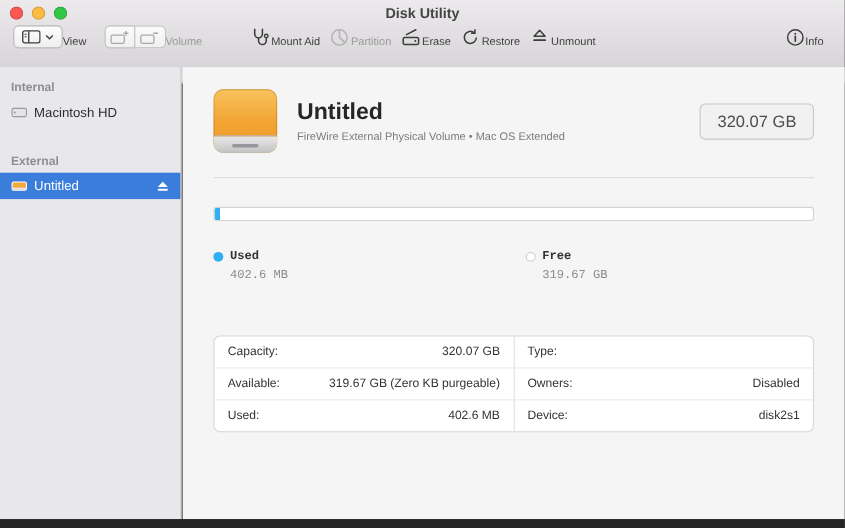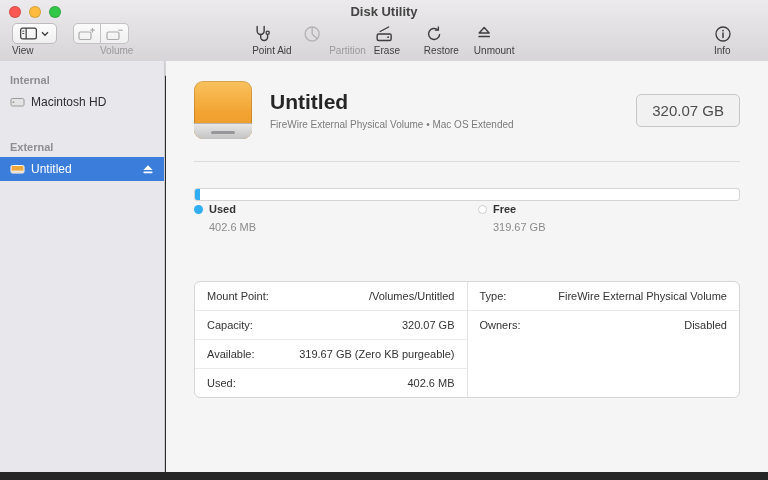--- a/index.html
+++ b/index.html
@@ -13,24 +13,24 @@
   .titlebar { position:relative; height:22px; }
   .traffic { position:absolute; left:9px; top:6px; display:flex; gap:8px; }
   .light { width:12px; height:12px; border-radius:50%; border:0.5px solid rgba(0,0,0,.15); }
   .light.red { background:#fc5753; } .light.yellow { background:#fdbc40; } .light.green { background:#33c748; }
   .win-title { text-align:center; line-height:24px; font-size:13px; font-weight:bold; color:#444; }
 
   .toolbar { position:relative; height:38px; padding:0 10px; }
   .tb-left { position:absolute; left:12px; top:1px; display:flex; gap:16px; align-items:flex-start; }
   .tb-center { position:absolute; left:50%; top:1px; transform:translateX(-50%); display:flex; gap:8px; }
   .tb-right { position:absolute; right:12px; top:1px; }
-  .tbtn { display:flex; flex-direction:column; align-items:flex-start; min-width:42px; cursor:default; }
+  .tbtn { display:flex; flex-direction:row; align-items:flex-end; min-width:42px; cursor:default; }
   .tbtn .glyph { height:21px; display:flex; align-items:center; justify-content:center; }
   .tbtn .cap { font-size:10px; color:#3f3f3f; margin-top:1px; }
-  .tbtn.disabled .cap { color:#9b9b9b;margin-left:27px; }
+  .tbtn.disabled .cap { color:#9b9b9b; }
   .btn-box { height:21px; padding:0 7px; display:flex; align-items:center; gap:4px;
              background:linear-gradient(#fdfdfd,#f0eff0); border:1px solid #bdbbbd; border-radius:5px; }
   .seg { display:flex; }
   .seg .seg-btn { height:21px; width:28px; display:flex; align-items:center; justify-content:center;
                   background:linear-gradient(#fbfbfb,#f1f0f1); border:1px solid #c3c1c3; }
   .seg .seg-btn:first-child { border-radius:5px 0 0 5px; }
   .seg .seg-btn:last-child { border-radius:0 5px 5px 0; border-left:none; }
 
   
   .sidebar { position:absolute; top:61px; left:0; width:165px; bottom:8px;
@@ -56,21 +56,21 @@
   .vol-text { margin-left:18px; }
   .vol-title { font-size:21px; font-weight:bold; color:#262626; }
   .vol-subtitle { font-size:10px; color:#7b7b7b; margin-top:5px; }
   .cap-badge { margin-left:auto; border:1px solid #c7c7c7; border-radius:5px; background:#f1f1f1;
                padding:7px 15px; font-size:15px; color:#4d4d4d; }
   .header-divider { border-bottom:1px solid #dcdcdc; margin-top:22px; }
 
   .usage-bar { margin-top:26px; height:13px; background:#fff; border:1px solid #d4d4d4;
                border-radius:3px; overflow:hidden; display:flex; }
   .bar-used { height:100%; min-width:5px; }
-  .legend { position:relative; margin-top:2px; height:44px; }
+  .legend { position:relative; margin-top:26px; height:44px;font-family:Liberation Mono, monospace; }
   .legend-item { position:absolute; top:0; }
   .legend-item.free { left:52%; }
   .legend-row { display:flex; align-items:center; gap:6px; }
   .dot { width:9px; height:9px; border-radius:50%; }
   .dot.free { background:#fff; border:1px solid #cfcfcf; }
   .legend-label { font-size:11px; font-weight:bold; color:#333; }
   .legend-value { font-size:11px; color:#8b8b8b; margin-top:6px; margin-left:15px; }
 
   .details { margin-top:34px; display:flex; background:#fff; border:1px solid #d6d6d6; border-radius:6px; }
   .dcol { flex:1; padding:0 0; }
@@ -140,21 +140,21 @@
 
       <div class="tb-center">
         <div class="tbtn">
           <span class="glyph">
             <svg width="20" height="20" viewBox="0 0 20 20">
                 <path d="M5 2.5v4.5a3.5 3.5 0 0 0 7 0V2.5" fill="none" stroke="#3d3d3d" stroke-width="1.4" stroke-linecap="round"></path>
                 <path d="M8.5 10.5v2.5a3.5 3.5 0 0 0 7 0v-2" fill="none" stroke="#3d3d3d" stroke-width="1.4" stroke-linecap="round"></path>
                 <circle cx="15.5" cy="8.8" r="1.6" fill="none" stroke="#3d3d3d" stroke-width="1.3"></circle>
               </svg>
           </span>
-          <span class="cap">Point Aid</span>
+          <span class="cap">Mount Aid</span>
         </div>
         <div class="tbtn disabled">
           <span class="glyph">
             <svg width="20" height="20" viewBox="0 0 20 20">
                 <circle cx="10" cy="10" r="7" fill="none" stroke="#b4b4b4" stroke-width="1.4"></circle>
                 <path d="M10 10V3M10 10l5 4.8" stroke="#b4b4b4" stroke-width="1.4" fill="none"></path>
               </svg>
           </span>
           <span class="cap">Partition</span>
         </div>
@@ -268,44 +268,43 @@
             <span class="dot free"></span>
             <span class="legend-label">Free</span>
           </div>
           <div class="legend-value">319.67 GB</div>
         </div>
       </div>
 
       <div class="details">
         <div class="dcol">
           <div class="drow">
-            <span class="dlabel">Mount Point:</span>
-            <span class="dvalue">/Volumes/Untitled</span>
-          </div>
-          <div class="drow">
             <span class="dlabel">Capacity:</span>
             <span class="dvalue">320.07 GB</span>
           </div>
           <div class="drow">
             <span class="dlabel">Available:</span>
             <span class="dvalue">319.67 GB (Zero KB purgeable)</span>
           </div>
           <div class="drow">
             <span class="dlabel">Used:</span>
             <span class="dvalue">402.6 MB</span>
           </div>
         </div>
         <div class="dcol right">
           <div class="drow">
             <span class="dlabel">Type:</span>
-            <span class="dvalue">FireWire External Physical Volume</span>
           </div>
           <div class="drow">
             <span class="dlabel">Owners:</span>
             <span class="dvalue">Disabled</span>
           </div>
+          <div class="drow">
+            <span class="dlabel">Device:</span>
+            <span class="dvalue">disk2s1</span>
+          </div>
         </div>
       </div>
     </div>
   </div>
 
   <div class="desktop-strip"></div>
 </div>
 
 </body></html>

